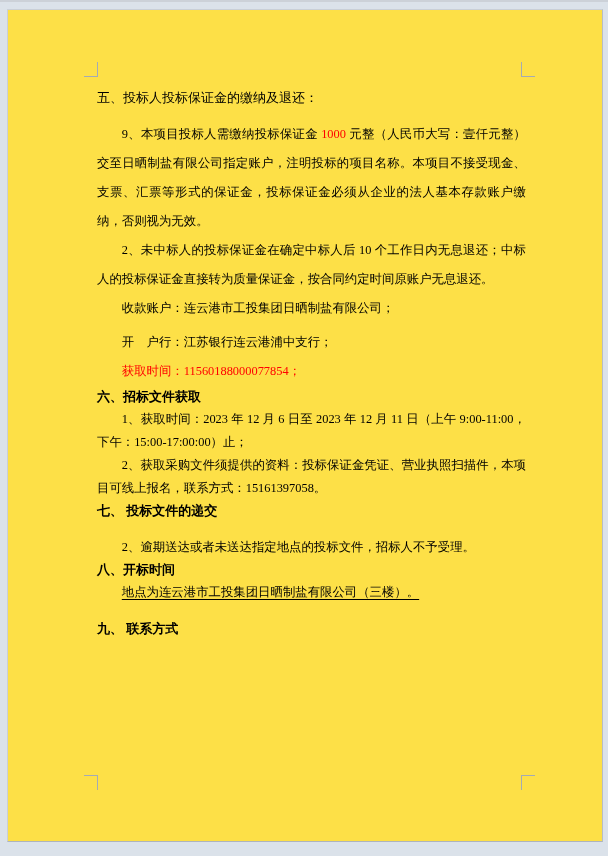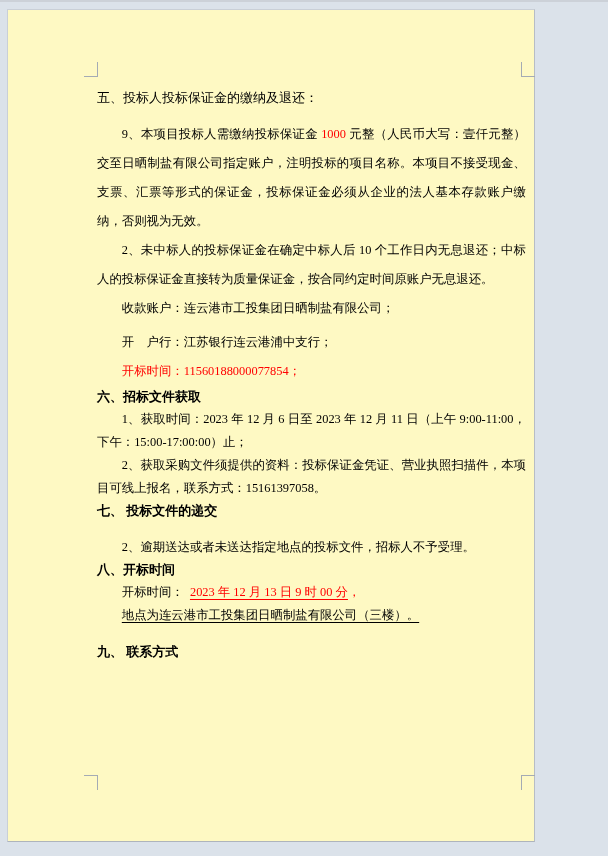--- a/index.html
+++ b/index.html
@@ -14,23 +14,23 @@
     position: relative;
     width: 608px;
     height: 856px;
     background: #dbe2ea;
     border-top: 2px solid #ccd1d8;
   }
   .page {
     position: absolute;
     left: 7px;
     top: 7px;
-    width: 528px;
+    width: 596px;
     height: 833px;
-    background: #fef9c3;
+    background: #fde047;
     border: 1px solid #c9cfd7;
     border-right-color: #b7bdc5;
     border-bottom-color: #aeb4bc;
   }
   .mark { position: absolute; width: 14px; height: 15px; }
   .mark.tl { left: 76px; top: 52px;  border-right: 1px solid #a4abb4; border-bottom: 1px solid #a4abb4; }
   .mark.tr { left: 513px; top: 52px; border-left: 1px solid #a4abb4;  border-bottom: 1px solid #a4abb4; }
   .mark.bl { left: 76px; top: 765px; border-right: 1px solid #a4abb4; border-top: 1px solid #a4abb4; }
   .mark.br { left: 513px; top: 765px; border-left: 1px solid #a4abb4;  border-top: 1px solid #a4abb4; }
   .content {
@@ -79,36 +79,35 @@
 
       <p class="body lh-wide mt12"><span>9、本项目投标人需缴纳投标保证金 </span><span class="red">1000</span><span> 元整（人民币大写：壹仟元整）交至日晒制盐有限公司指定账户，注明投标的项目名称。本项目不接受现金、支票、汇票等形式的保证金，投标保证金必须从企业的法人基本存款账户缴纳，否则视为无效。</span></p>
 
       <p class="body lh-wide">2、未中标人的投标保证金在确定中标人后 10 个工作日内无息退还；中标人的投标保证金直接转为质量保证金，按合同约定时间原账户无息退还。</p>
 
       <p class="body lh-wide">收款账户：连云港市工投集团日晒制盐有限公司；</p>
 
 
       <p class="body lh-wide mt7">开　户行：江苏银行连云港浦中支行；</p>
 
-      <p class="body lh-wide red">开标时间：11560188000077854；</p>
+      <p class="body lh-wide red">获取时间：11560188000077854；</p>
 
       <div class="h">六、招标文件获取</div>
 
       <p class="body lh-tight">1、获取时间：2023 年 12 月 6 日至 2023 年 12 月 11 日（上午 9:00-11:00，下午：15:00-17:00:00）止；</p>
 
       <p class="body lh-tight">2、获取采购文件须提供的资料：投标保证金凭证、营业执照扫描件，本项目可线上报名，联系方式：15161397058。</p>
 
       <div class="h">七、 投标文件的递交</div>
 
 
       <p class="body lh-tight mt4">2、逾期送达或者未送达指定地点的投标文件，招标人不予受理。</p>
 
       <div class="h">八、开标时间</div>
 
-      <p class="body lh-tight"><span>开标时间：&nbsp;&nbsp;</span><span class="red ul">2023 年 12 月 13 日 9 时 00 分</span><span class="red">，</span></p>
 
       <p class="body lh-tight"><span class="ul">地点为连云港市工投集团日晒制盐有限公司（三楼）。</span></p>
 
       <div class="h mt14">九、 联系方式</div>
 
     </div>
   </div>
 </div>
 
 </body></html>

